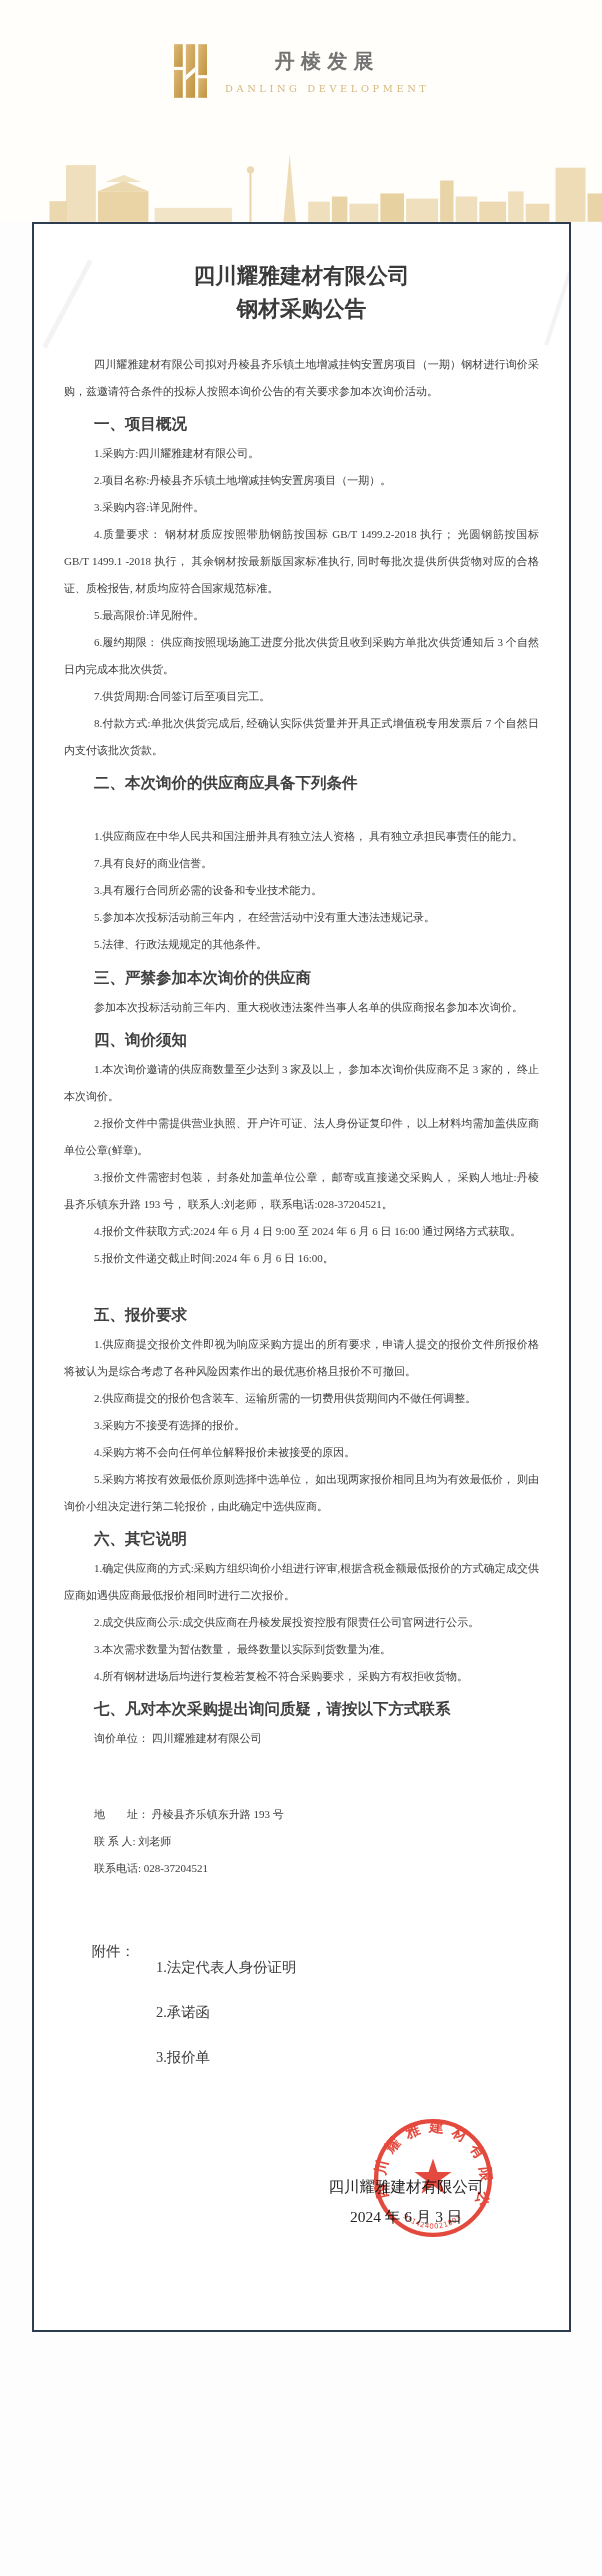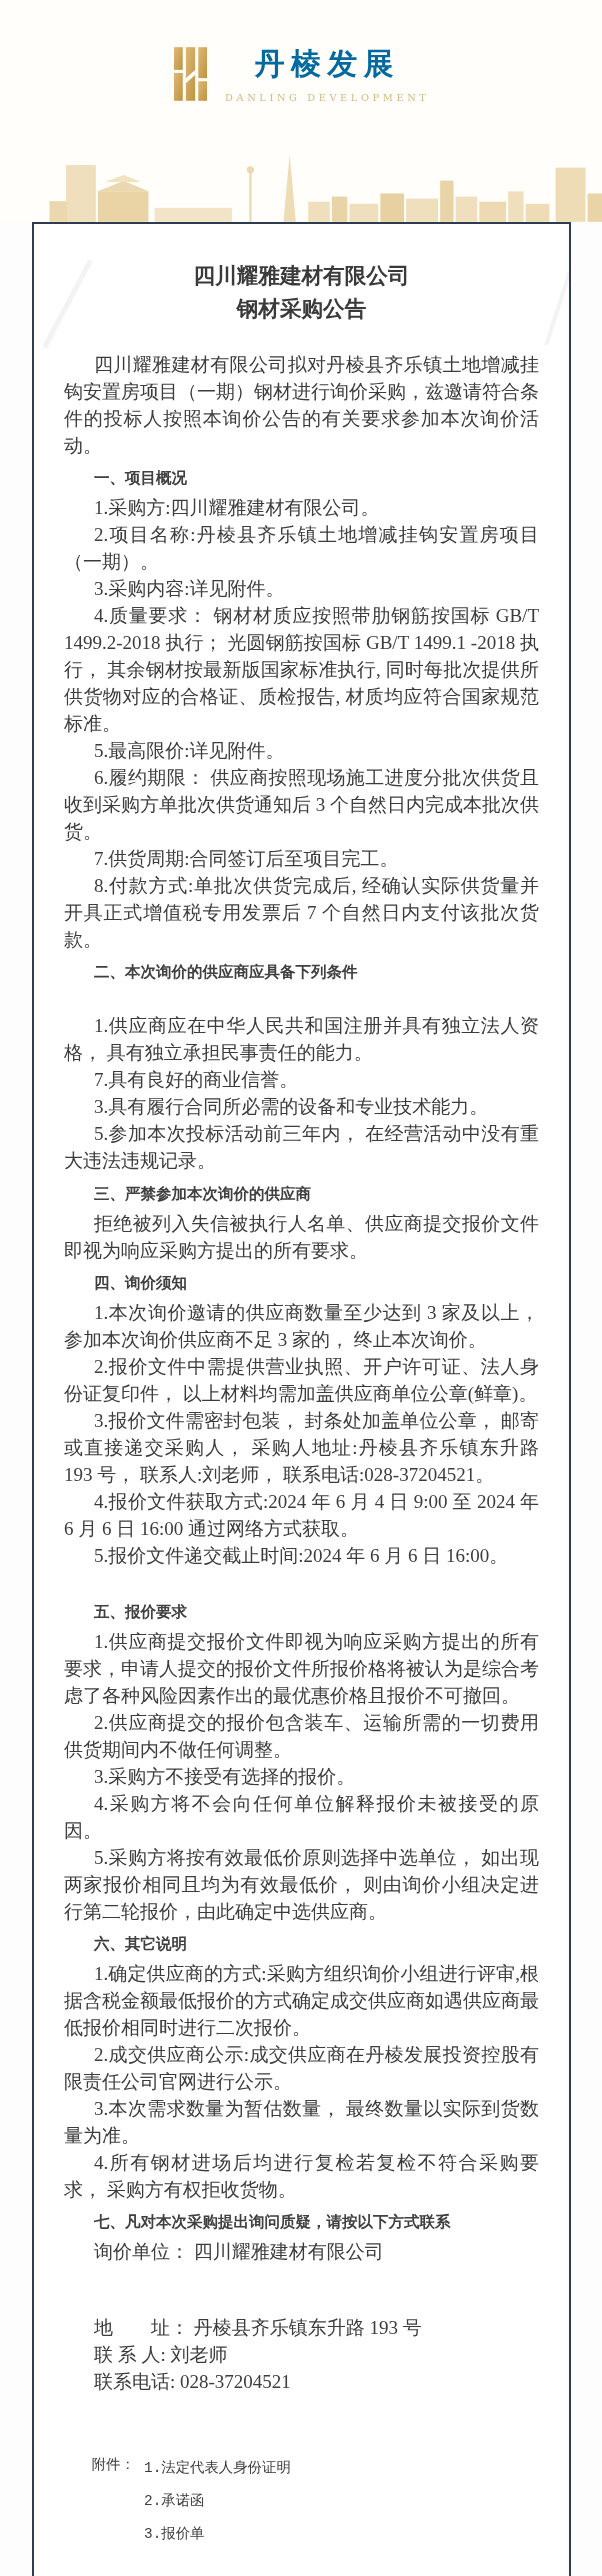--- a/index.html
+++ b/index.html
@@ -9,46 +9,46 @@
     font-family:"Liberation Serif", serif;
   }
   .page { width:603px; min-height:3064px; background:#fdfdfd; position:relative; }
 
   
   .banner { height:222px; position:relative; background:#fffefb; overflow:hidden; }
   .brand { position:absolute; top:44px; left:0; right:0;
            display:flex; justify-content:center; align-items:center; gap:18.5px; }
   .brand-logo { width:33px; height:54px; }
   .brand-text { text-align:center; }
-  .brand-cn { font-size:30px; font-weight:bold; color:#0369a1; letter-spacing:6.2px;
+  .brand-cn { font-size:20px; font-weight:bold; color:#737373; letter-spacing:6.2px;
               font-family:Liberation Serif, serif; }
   .brand-en { margin-top:7.2px; font-size:9.8px; color:#d4b97f; letter-spacing:3.6px;
               font-family:"DejaVu Serif", serif; }
   .skyline { position:absolute; bottom:0; left:0; width:603px; height:70px; display:block; }
 
   
   .doc-box { margin:0 32px; border:2.6px solid #2d3c4e; background:#ffffff;
              padding:32px 30px 36px 30px; position:relative; }
   .scan-mark { position:absolute; background:rgba(80,80,80,0.07); pointer-events:none; }
   .mark-a { width:5.2px; height:98px; left:31px; top:31px; transform:rotate(28deg); }
   .mark-b { width:4.1px; height:77px; right:9.3px; top:46px; transform:rotate(18deg); }
 
   .doc-title { text-align:center; font-size:21.6px; font-weight:bold; color:#3a3a3a;
                line-height:33px; margin:4.1px 0 25px 0; }
 
-  .para { font-size:19px; line-height:27px; color:#3c3c3c; text-indent:30px; margin:0;
+  .para { font-size:11px; line-height:27px; color:#3c3c3c; text-indent:30px; margin:0;
           text-align:justify; }
   .heading { font-family:"Liberation Sans", sans-serif; font-weight:bold; color:#404040;
              font-size:15.5px; line-height:29px; text-indent:30px; margin:4.1px 0 2.1px 0; }
   .gap-md { height:24px; }
   .gap-lg { height:49px; }
 
   .attach { display:flex; font-size:14.4px; line-height:29px; color:#3c3c3c; margin-top:5.2px; }
   .attach-label { width:76px; text-align:right; padding-right:5.2px; flex:0 0 auto; }
-  .attach-items p { margin:4px;font-family:Liberation Mono, monospace; }
+  .attach-items p { margin:16px; }
 
   
   .seal-block { position:relative; height:178px; margin-top:28px; }
   .seal-stamp { position:absolute; top:-2.6px; right:41px; width:130px; height:130px;
                 mix-blend-mode:multiply; opacity:0.93; }
   .seal-lines { position:absolute; top:56px; right:14.4px; width:237px; text-align:center;
                 font-size:15.5px; line-height:30px; color:#262626; }
   .seal-lines p { margin:0; }
 </style>
 </head>
@@ -124,23 +124,24 @@
     <p class="para">6.履约期限： 供应商按照现场施工进度分批次供货且收到采购方单批次供货通知后 3 个自然日内完成本批次供货。</p>
     <p class="para">7.供货周期:合同签订后至项目完工。</p>
     <p class="para">8.付款方式:单批次供货完成后, 经确认实际供货量并开具正式增值税专用发票后 7 个自然日内支付该批次货款。</p>
 
     <h2 class="heading">二、本次询价的供应商应具备下列条件</h2>
     <div class="gap-md"></div>
     <p class="para">1.供应商应在中华人民共和国注册并具有独立法人资格， 具有独立承担民事责任的能力。</p>
     <p class="para">7.具有良好的商业信誉。</p>
     <p class="para">3.具有履行合同所必需的设备和专业技术能力。</p>
     <p class="para">5.参加本次投标活动前三年内， 在经营活动中没有重大违法违规记录。</p>
+    <p class="para">5.法律、行政法规规定的其他条件。</p>
 
     <h2 class="heading">三、严禁参加本次询价的供应商</h2>
-    <p class="para">拒绝被列入失信被执行人名单、供应商提交报价文件即视为响应采购方提出的所有要求。</p>
+    <p class="para">参加本次投标活动前三年内、重大税收违法案件当事人名单的供应商报名参加本次询价。</p>
 
     <h2 class="heading">四、询价须知</h2>
     <p class="para">1.本次询价邀请的供应商数量至少达到 3 家及以上， 参加本次询价供应商不足 3 家的， 终止本次询价。</p>
     <p class="para">2.报价文件中需提供营业执照、开户许可证、法人身份证复印件， 以上材料均需加盖供应商单位公章(鲜章)。</p>
     <p class="para">3.报价文件需密封包装， 封条处加盖单位公章， 邮寄或直接递交采购人， 采购人地址:丹棱县齐乐镇东升路 193 号， 联系人:刘老师， 联系电话:028-37204521。</p>
     <p class="para">4.报价文件获取方式:2024 年 6 月 4 日 9:00 至 2024 年 6 月 6 日 16:00 通过网络方式获取。</p>
     <p class="para">5.报价文件递交截止时间:2024 年 6 月 6 日 16:00。</p>
 
     <div class="gap-md"></div>
     <h2 class="heading">五、报价要求</h2>

